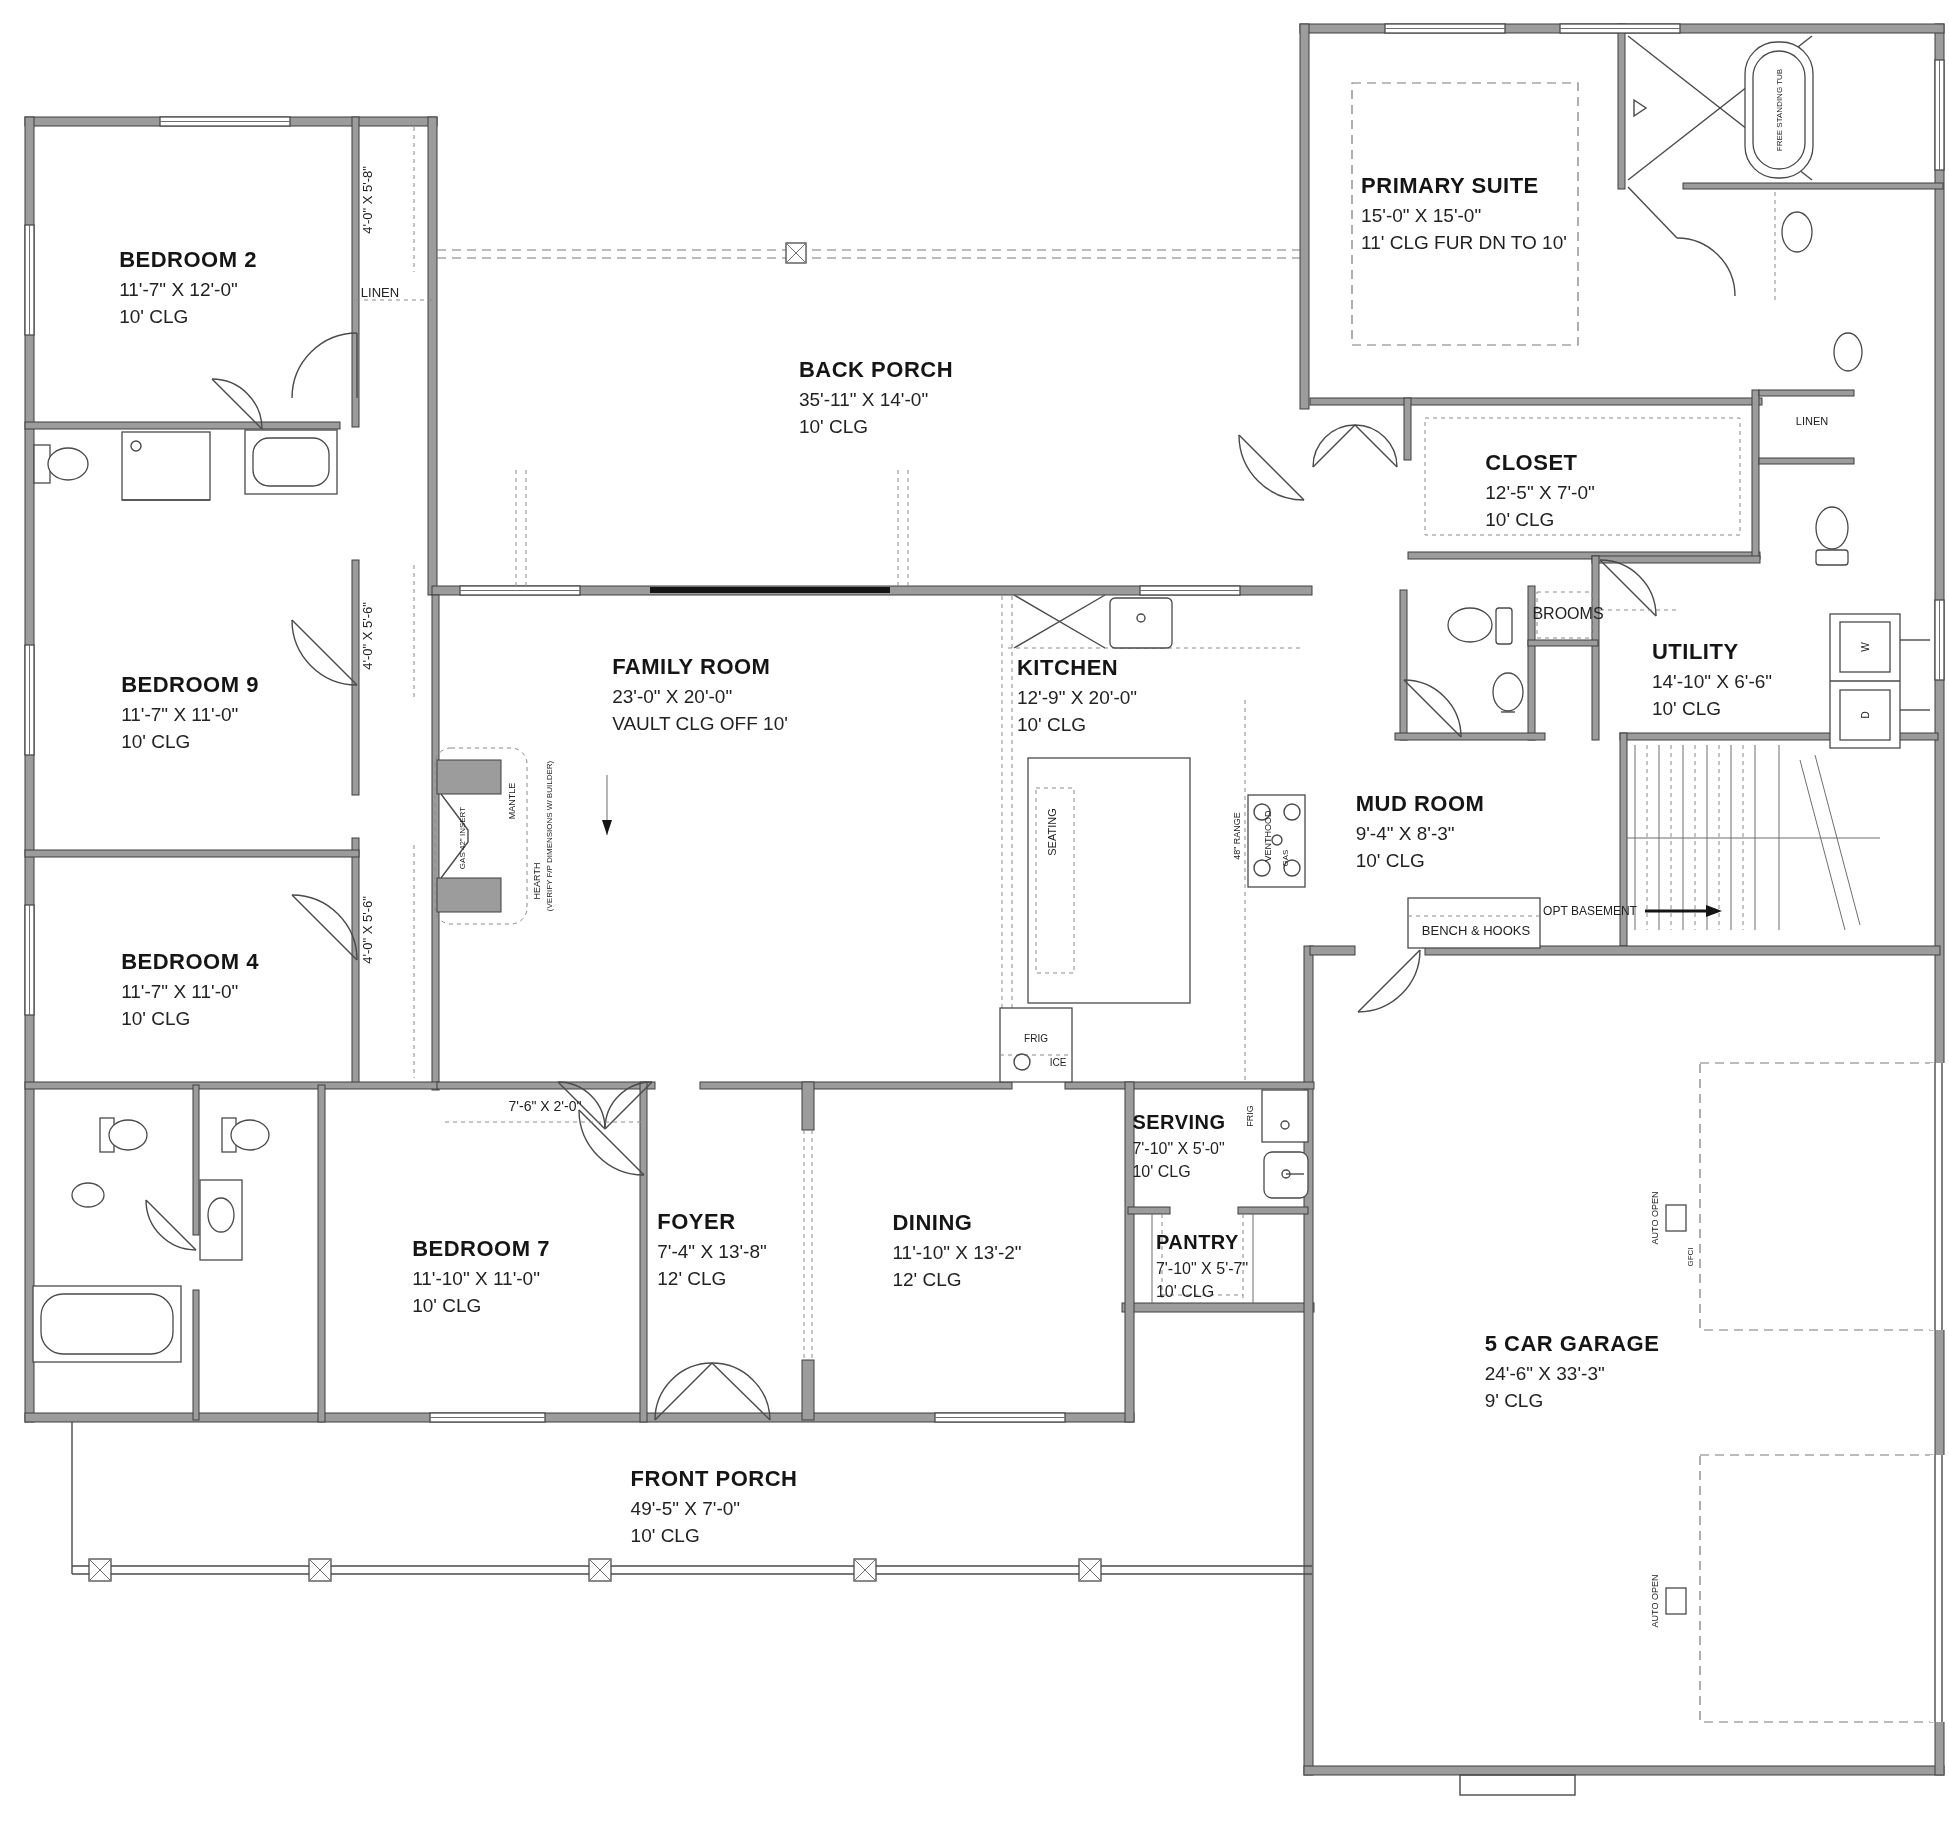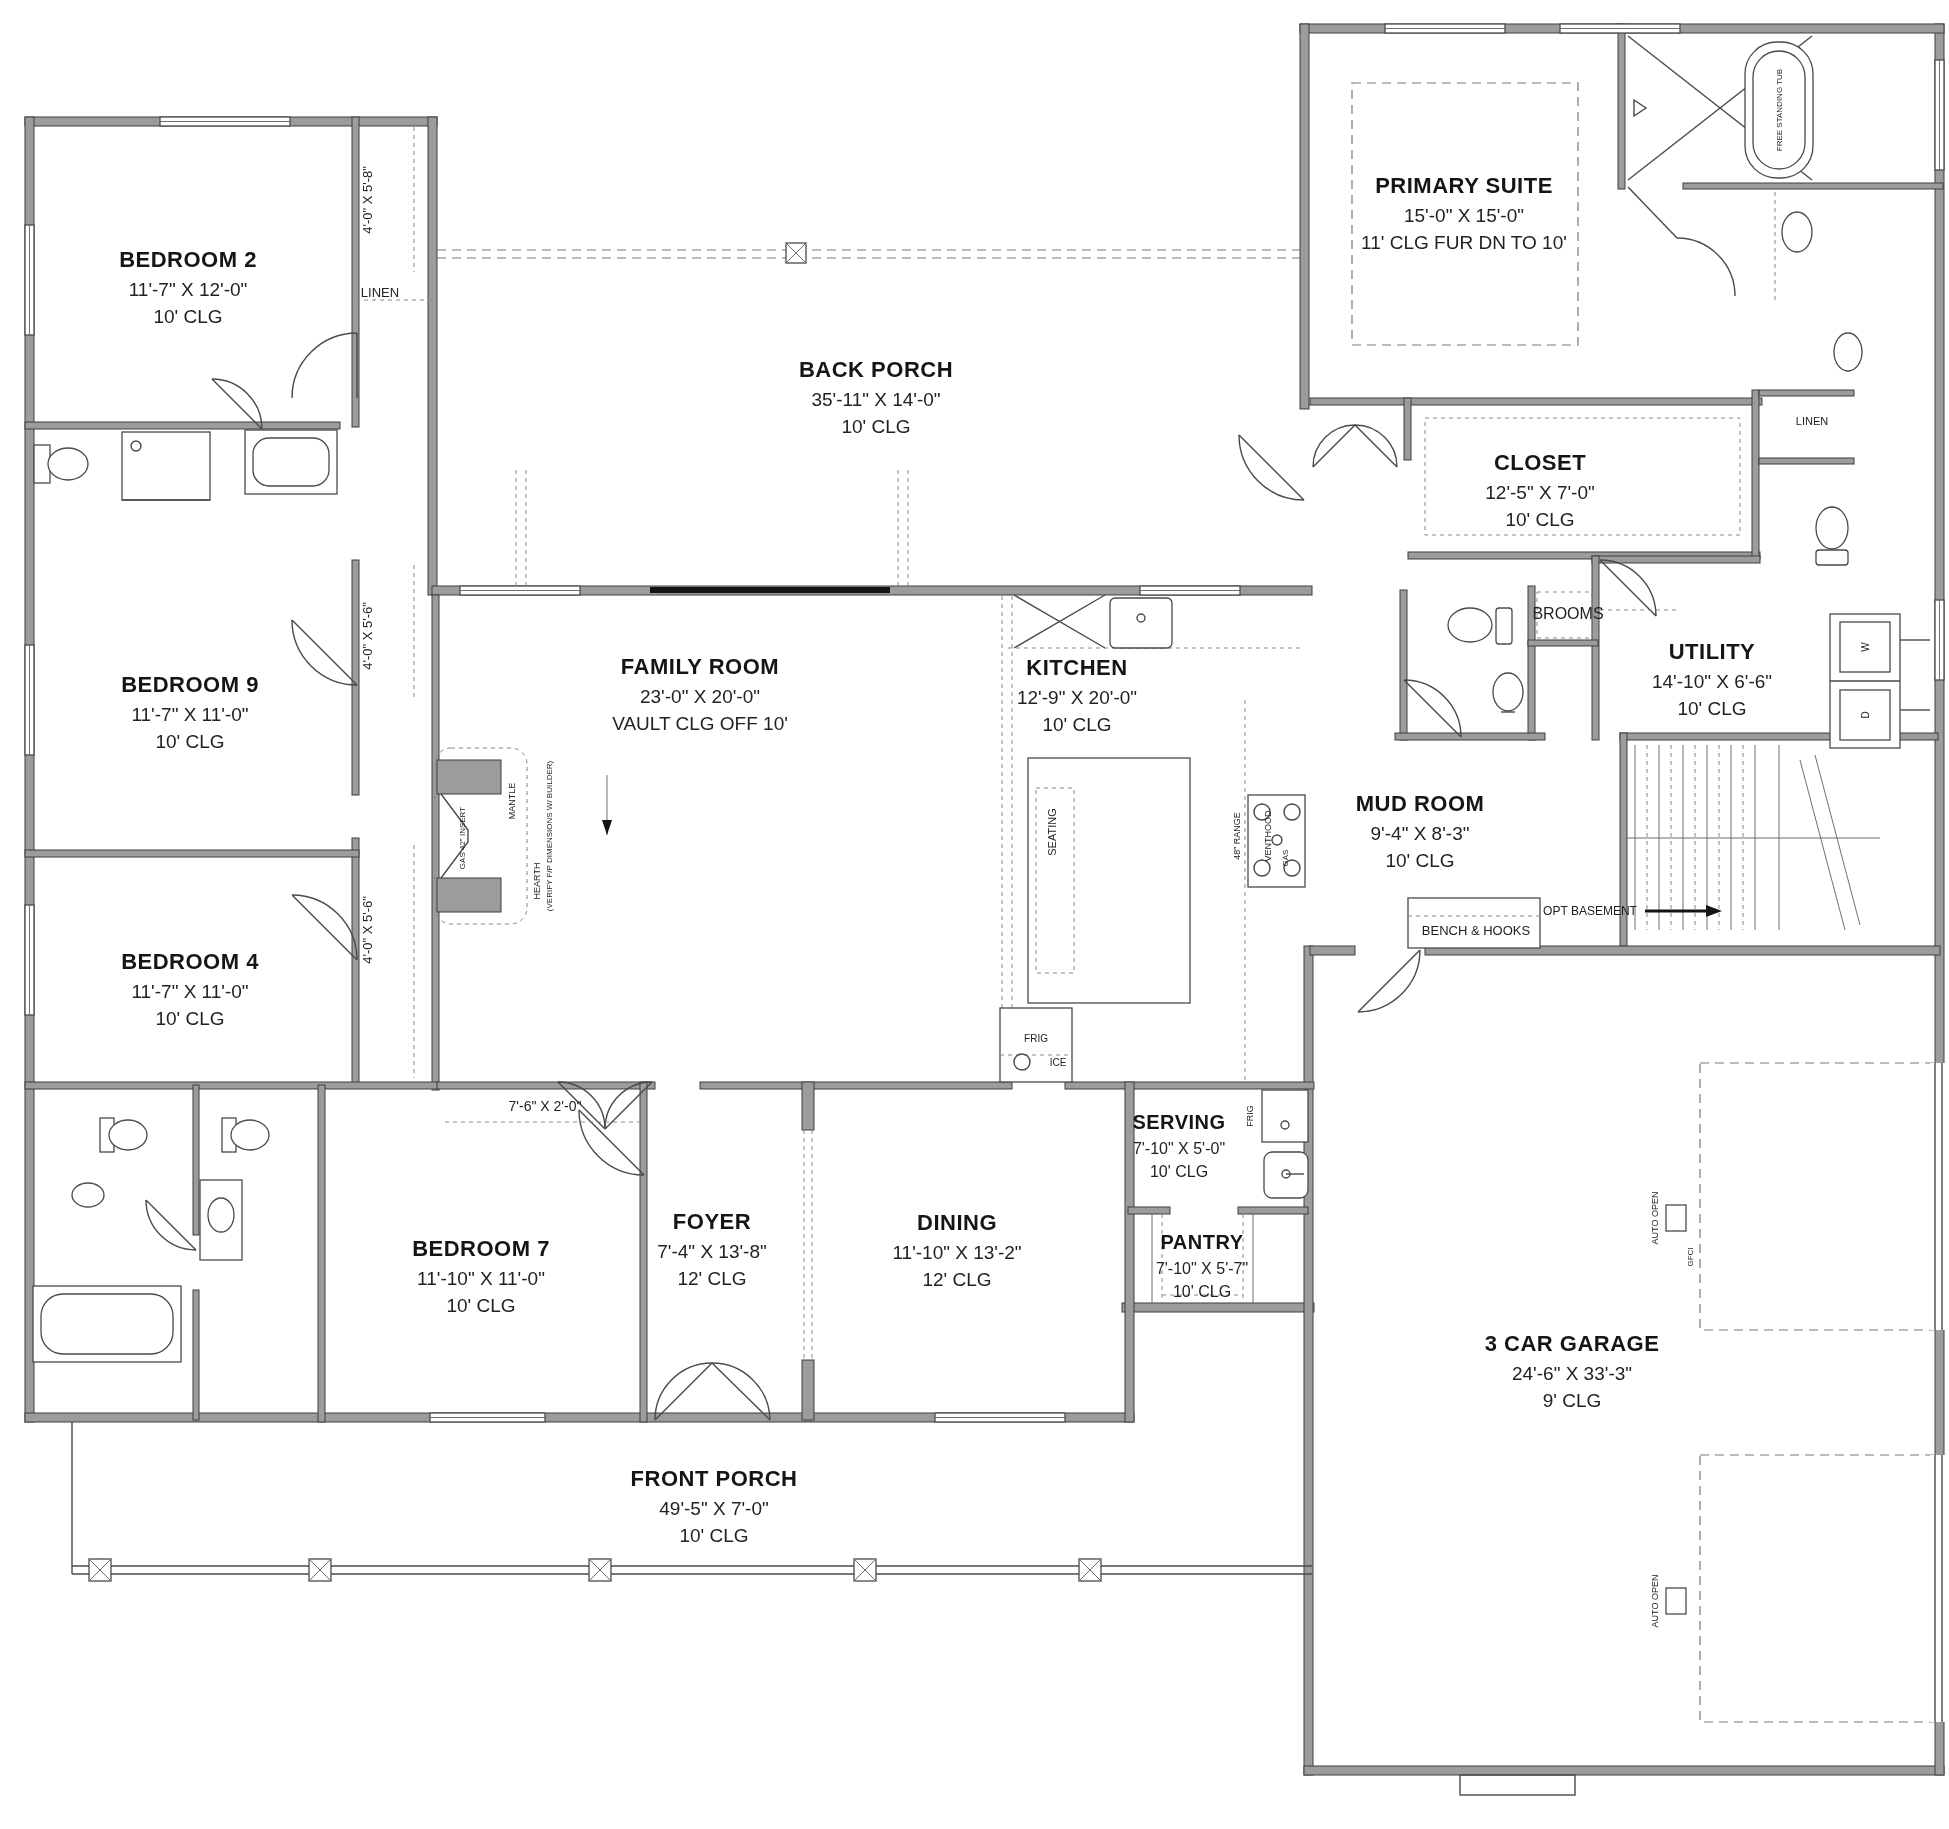--- a/index.html
+++ b/index.html
@@ -1,19 +1,19 @@
 <!DOCTYPE html>
 <html><head>
 <meta charset="utf-8">
 <style>
   html,body{margin:0;padding:0;background:#ffffff;}
   #plan{position:relative;width:1949px;height:1829px;background:#ffffff;overflow:hidden;
         font-family:"Liberation Sans",sans-serif;color:#111;}
   #plan svg{position:absolute;left:0;top:0;}
-  .room-label{position:absolute;transform:translateX(-50%);text-align:center;white-space:nowrap;
+  .room-label{position:absolute;transform:translateX(-50%);text-align:left;white-space:nowrap;
               color:#151515;line-height:1.45;}
   .room-label .rname{font-weight:bold;font-size:22px;letter-spacing:.5px;}
   .room-label .rdim,.room-label .rclg{font-size:19px;color:#222;}
   .room-label.sm .rname{font-size:20px;}
   .room-label.sm .rdim,.room-label.sm .rclg{font-size:16px;}
   .ann{position:absolute;transform:translate(-50%,-50%);white-space:nowrap;color:#222;
        text-align:center;}
   .ann.v{transform:translate(-50%,-50%) rotate(-90deg);}
   .wall{fill:#9c9c9c;stroke:#3f3f3f;stroke-width:1;}
   .thin{stroke:#4a4a4a;stroke-width:1.4;fill:none;}
@@ -453,21 +453,21 @@
   <div class="rname">SERVING</div>
   <div class="rdim">7'-10" X 5'-0"</div>
   <div class="rclg">10' CLG</div>
 </div>
 <div class="room-label sm" style="left:1202px;top:1228px">
   <div class="rname">PANTRY</div>
   <div class="rdim">7'-10" X 5'-7"</div>
   <div class="rclg">10' CLG</div>
 </div>
 <div class="room-label" style="left:1572px;top:1328px">
-  <div class="rname">3 CAR GARAGE</div>
+  <div class="rname">5 CAR GARAGE</div>
   <div class="rdim">24'-6" X 33'-3"</div>
   <div class="rclg">9' CLG</div>
 </div>
 <div class="room-label" style="left:714px;top:1463px">
   <div class="rname">FRONT PORCH</div>
   <div class="rdim">49'-5" X 7'-0"</div>
   <div class="rclg">10' CLG</div>
 </div>
 
 <div class="ann" style="left:380px;top:292px;font-size:13px">LINEN</div>

